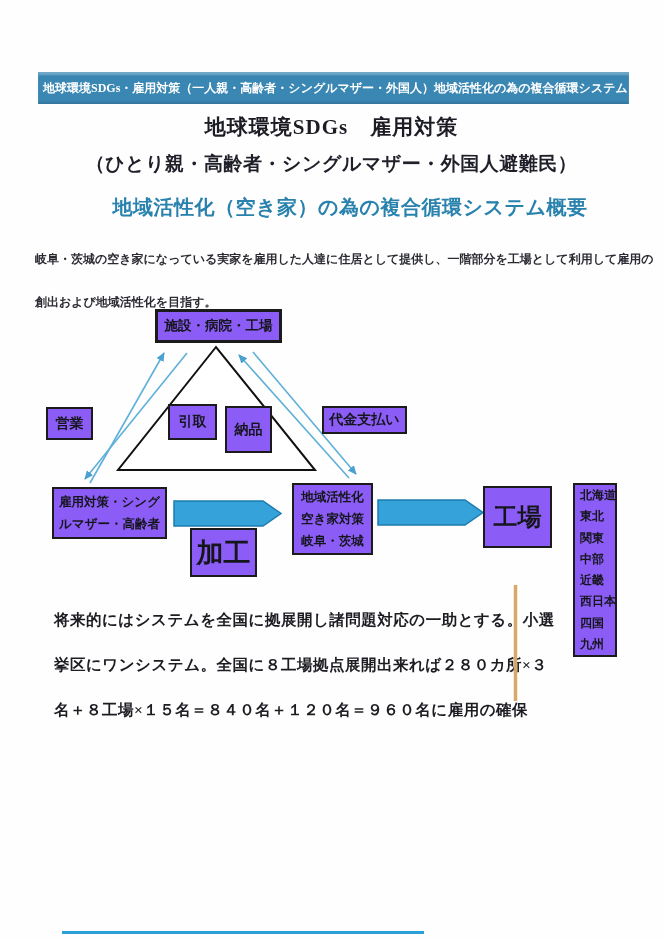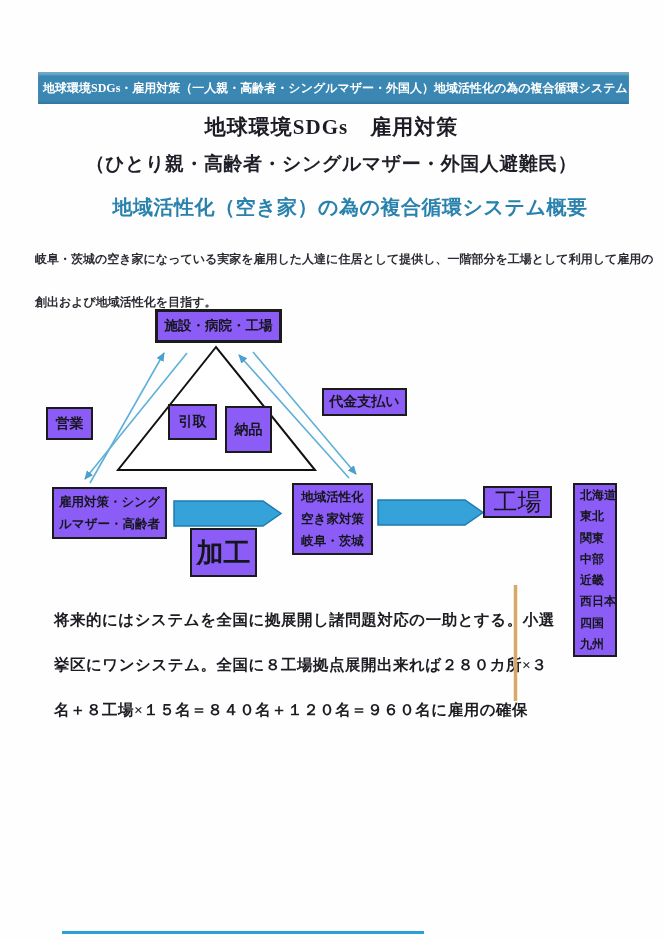--- a/index.html
+++ b/index.html
@@ -47,25 +47,25 @@
     position:absolute;z-index:2;background:#8b5cf6;border:2.5px solid #1b1b1b;
     box-sizing:border-box;display:flex;flex-direction:column;
     align-items:center;justify-content:center;
     color:#15151c;text-align:center;
   }
   .dbox div{white-space:nowrap;}
   .box-facility{left:155px;top:309px;width:127px;height:34px;border-width:3px;font-size:13.5px;font-weight:600;}
   .box-sales{left:46px;top:407px;width:47px;height:33px;font-size:14px;font-weight:600;}
   .box-pickup{left:168px;top:404px;width:49px;height:36px;font-size:14px;font-weight:600;}
   .box-delivery{left:225px;top:406px;width:47px;height:47px;font-size:14px;font-weight:600;align-items:center;}
-  .box-payment{left:322px;top:388px;width:85px;height:28px;font-size:14px;font-weight:600;}
+  .box-payment{left:322px;top:406px;width:85px;height:28px;font-size:14px;font-weight:600;}
   .box-employment{left:52px;top:487px;width:115px;height:52px;font-size:12.5px;font-weight:600;line-height:22px;}
   .box-processing{left:190px;top:528px;width:67px;height:49px;font-size:27px;font-weight:600;}
   .box-revital{left:292px;top:483px;width:81px;height:72px;font-size:12.5px;font-weight:600;line-height:22px;}
-  .box-factory{left:483px;top:486px;width:69px;height:32px;font-size:24px;font-weight:400;}
+  .box-factory{left:483px;top:486px;width:69px;height:62px;font-size:24px;font-weight:700;}
   .box-regions{
     left:573px;top:483px;width:44px;height:174px;
     font-size:12px;font-weight:600;line-height:21.2px;
     align-items:flex-start;justify-content:space-between;padding-left:5px;
   }
   
   .footer-par{
     position:absolute;left:54px;top:597px;width:470px;z-index:0;
     font-size:15.5px;font-weight:600;color:#1c1c22;line-height:45px;letter-spacing:.5px;
   }

